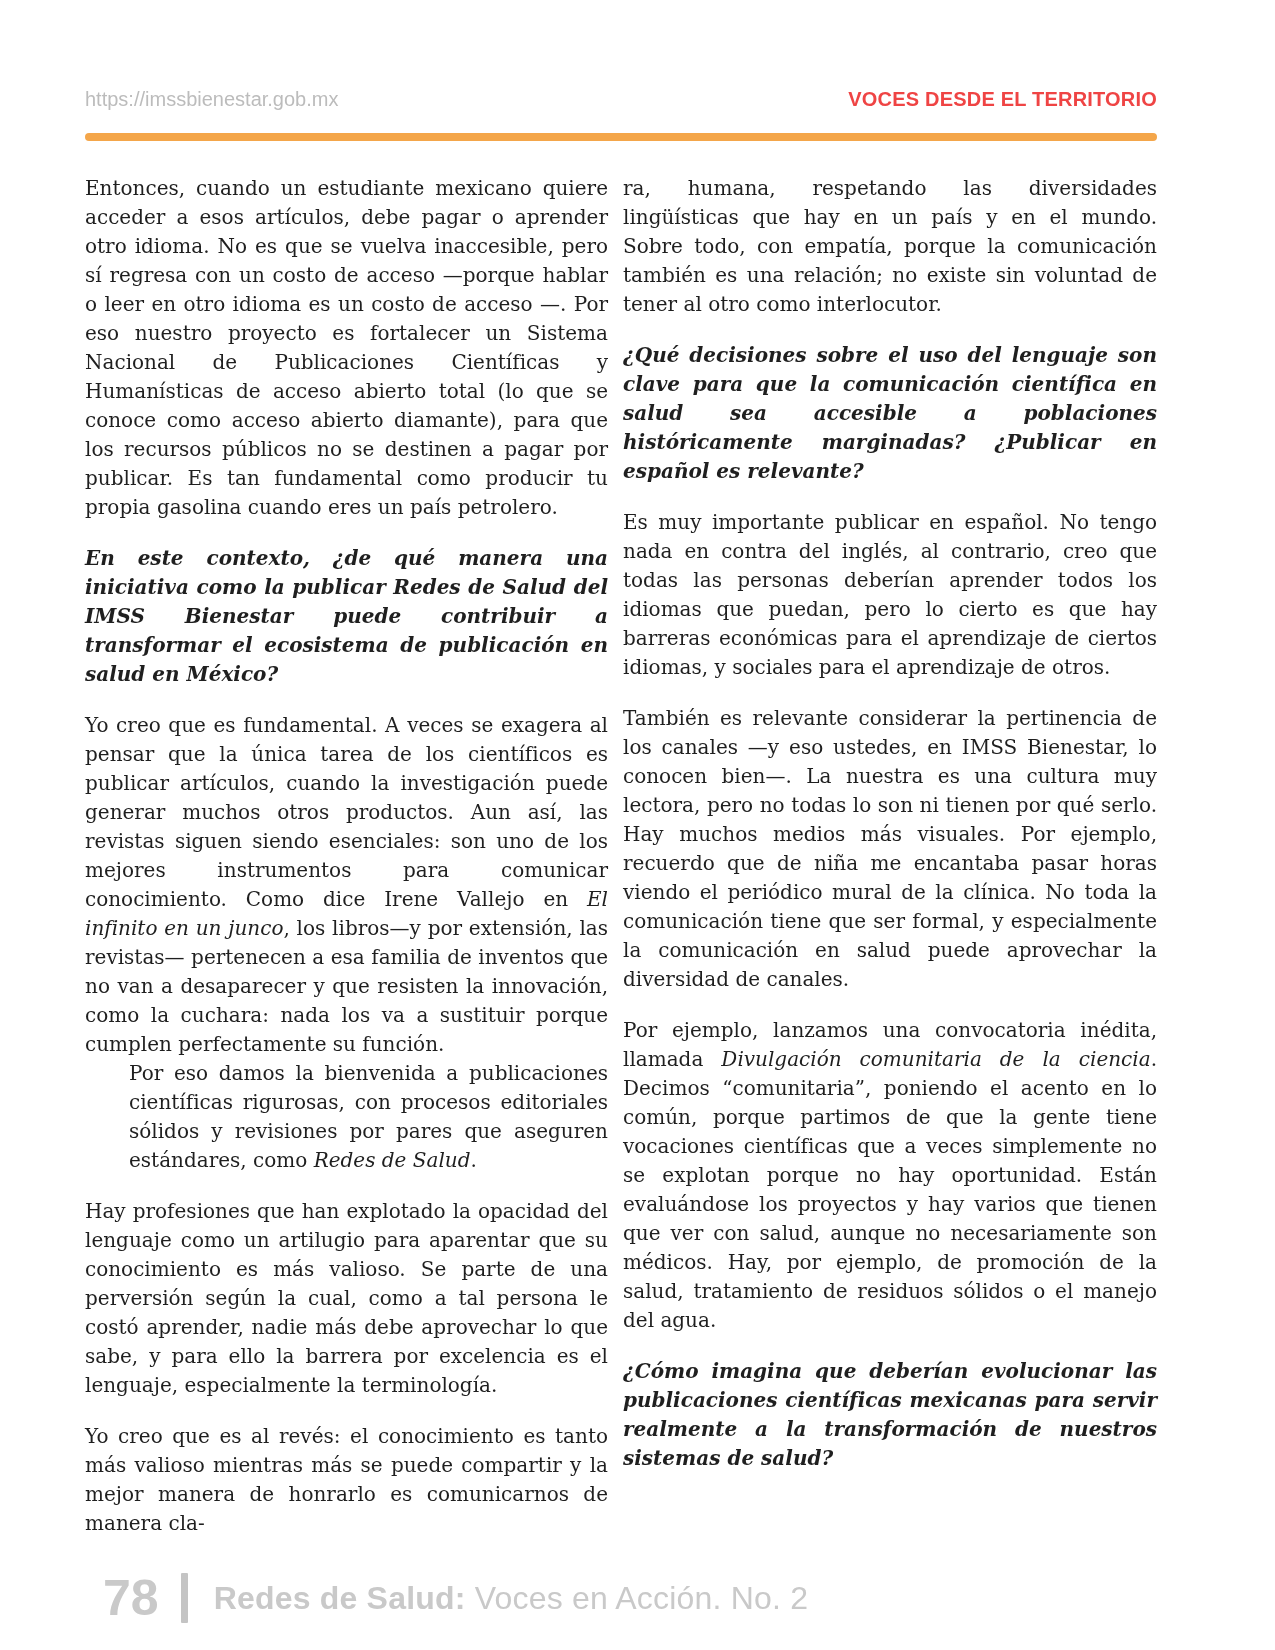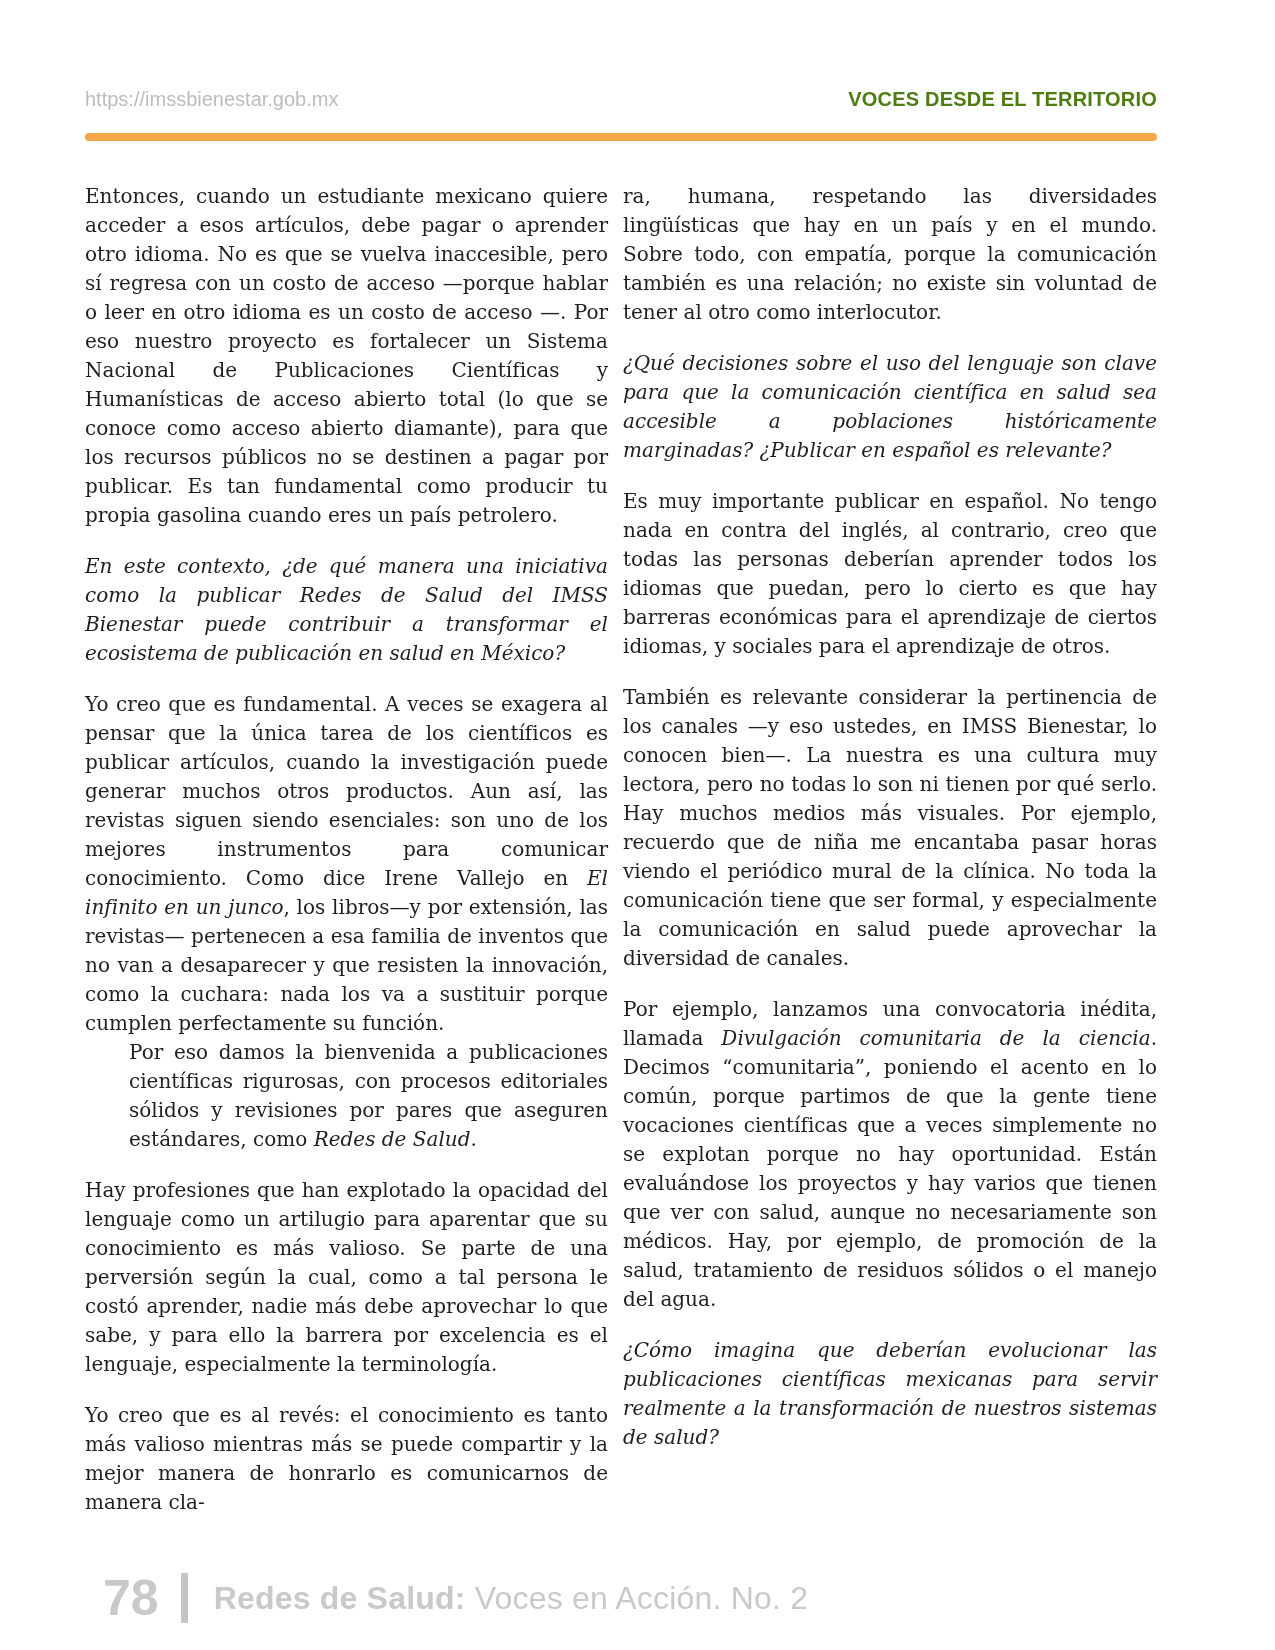--- a/index.html
+++ b/index.html
@@ -7,40 +7,40 @@
     position:relative; width:1275px; height:1650px; background:#ffffff;
     font-family:"DejaVu Serif", serif; color:#1f1f1f; overflow:hidden;
   }
   
   .header {
     position:absolute; left:85px; top:88px; width:1072px;
     display:flex; justify-content:space-between; align-items:baseline;
     font-family:"Liberation Sans", sans-serif;
   }
   .header .url { color:#bcbcbc; font-size:20px; font-weight:400; }
-  .header .section { color:#4d7c0f; font-size:20px; font-weight:700; letter-spacing:0.2px;margin-left:12px; }
+  .header .section { color:#ef4444; font-size:20px; font-weight:700; letter-spacing:0.2px;margin-left:12px; }
   .rule {
     position:absolute; left:85px; top:133px; width:1072px; height:8px;
     border-radius:4px; background:#F4A64A;
   }
   
   .columns {
     position:absolute; left:85px; top:166px; width:1072px;
     display:flex; gap:15px;
   }
   .col { text-align:justify; }
   .col-left  { width:523px; }
   .col-right { width:534px; }
   .col p {
     margin:22px 0 0 0; font-size:20px; line-height:29px;
     text-align:justify; text-justify:inter-word; hyphens:auto;
   }
-  .col p:first-child { margin-top:16px; }
+  .col p:first-child { margin-top:8px; }
   .col p.tight { margin-top:0;margin-left:44px; }
-  .col p.question { font-weight:400; font-style:italic; }
+  .col p.question { font-weight:700; font-style:italic; }
   .it { font-style:italic; }
   
   .footer {
     position:absolute; left:103px; top:1572px; height:52px;
     display:flex; align-items:center;
     font-family:"Liberation Sans", sans-serif; color:#c7c7c7;
   }
   .footer .pagenum { font-size:50px; font-weight:700; color:#c9c9c9; line-height:1; }
   .footer .footbar { width:7px; height:50px; background:#c4c4c4; margin:0 26px 0 22px; border-radius:1px; }
   .footer .pub { font-size:32px; color:#c9c9c9; letter-spacing:0.2px; }

